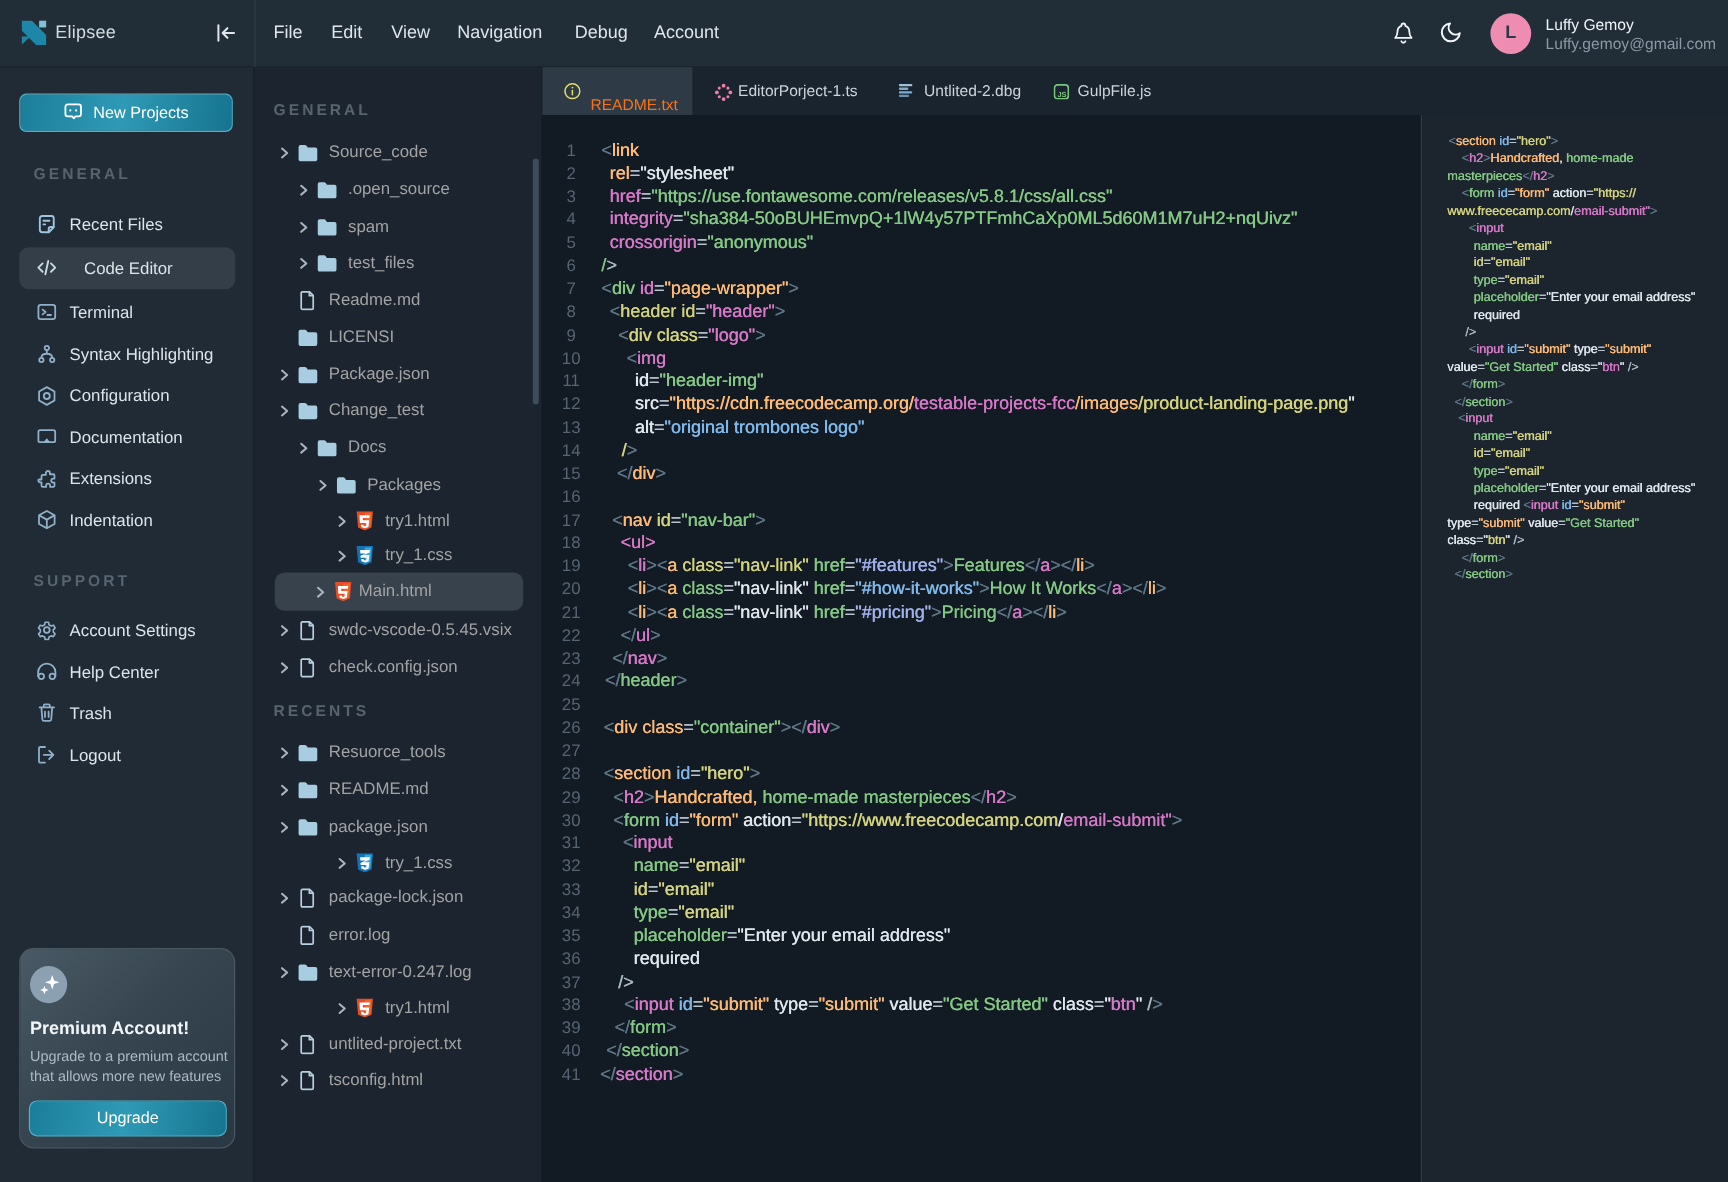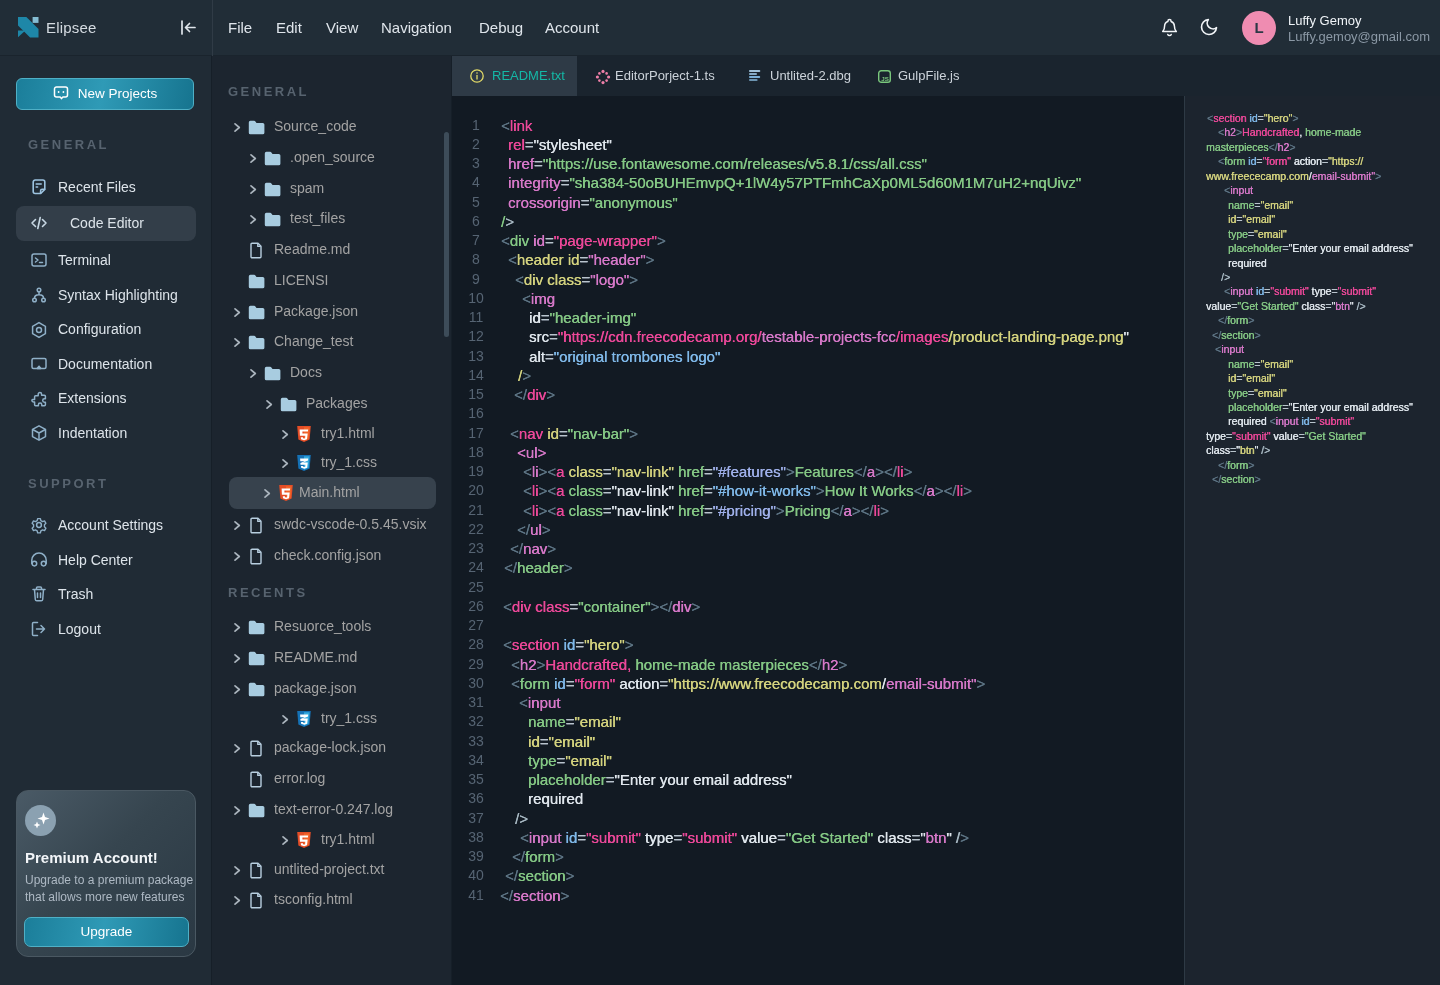--- a/index.html
+++ b/index.html
@@ -27,21 +27,21 @@
 .sechead { color:#57636f; font-size:13px; font-weight:bold; letter-spacing:2.5px; }
 .sitem { color:#dde4ea; font-size:14px; }
 .sel { background:#333e49; border-radius:8px; }
 
 .trow { color:#a3a3a3; font-size:14px; }
 
 .tab { color:#ccd3da; font-size:13px; }
 .lnum { color:#566473; font-size:14px; text-align:center; }
 .cl { font-size:15px; white-space:pre; text-shadow:0.35px 0 currentColor; }
 .d { color:#5d7484; } 
-.b { color:#ec4899;margin-top:44px; } 
+.b { color:#fdba74;margin-top:44px; } 
 .p { color:#d678c8; } 
 .g { color:#84c784; } 
 .y { color:#d3d27e; } 
 .w { color:#dfe6ec; } 
 .lv { color:#9fb0ea; } 
 .lb { color:#7fb8e8; } 
 .dl { color:#a7b8c2; } 
 .e { color:#b9c4cd; } 
 .mm { font-size:10.5px; white-space:pre; line-height:14.45px; text-shadow:0.35px 0 currentColor; }
 </style>
@@ -146,21 +146,21 @@
       <path d="M11 5.5 14.5 9 11 12.5M14.5 9H6.5"></path>
     </svg>
   <div class="abs" id="premium" style="left:16px; top:734px; width:180px; height:167px; border-radius:12px; background:linear-gradient(135deg,#4a5a66 0%,#36454f 45%,#2a3843 100%); border:1px solid #4a5862;">
     <div class="abs" style="left:8px; top:14px; width:31px; height:31px; border-radius:50%; background:#8ba1b1;">
       <svg width="31" height="31" viewBox="0 0 31 31">
           <path d="M18.5 7.5 L20 12 L24.5 13.5 L20 15 L18.5 19.5 L17 15 L12.5 13.5 L17 12 Z" fill="#fff"></path>
           <path d="M12 16.5 L13 19 L15.5 20 L13 21 L12 23.5 L11 21 L8.5 20 L11 19 Z" fill="#fff"></path>
         </svg>
     </div>
     <div class="abs" style="left:8px; top:58px; color:#f2f5f8; font-size:15px; font-weight:bold;">Premium Account!</div>
-    <div class="abs" style="left:8px; top:81px; width:170px; color:#aeb9c4; font-size:12px; line-height:16.5px;">Upgrade to a premium package that allows more new features</div>
+    <div class="abs" style="left:8px; top:81px; width:170px; color:#aeb9c4; font-size:12px; line-height:16.5px;">Upgrade to a premium account that allows more new features</div>
     <div class="abs" style="left:7px; top:126px; width:165px; height:30px; border-radius:7px; background:linear-gradient(100deg,#1b7e9a 0%,#2f9ab6 48%,#16748f 100%); border:1px solid #4fb0c6; color:#fff; font-size:13.5px; text-align:center; line-height:27px;">Upgrade</div>
   </div>
 </div>
 <svg width="0" height="0" style="position:absolute">
   <defs>
     <symbol id="fold" viewBox="0 0 17 15">
         <path d="M0.8 2.4a1.6 1.6 0 0 1 1.6-1.6h3.7a1.6 1.6 0 0 1 1.3 0.65l1.1 1.45h6.3a1.6 1.6 0 0 1 1.6 1.6v8.2a1.6 1.6 0 0 1-1.6 1.6H2.4a1.6 1.6 0 0 1-1.6-1.6z" fill="#a8cce0"></path>
       </symbol>
     <symbol id="doc" viewBox="0 0 14 17">
         <path d="M2 2.2a1 1 0 0 1 1-1h6l3 3v10.6a1 1 0 0 1-1 1H3a1 1 0 0 1-1-1z" fill="none" stroke="#b8cfe0" stroke-width="1.4" stroke-linejoin="round"></path>
@@ -353,21 +353,21 @@
     </svg>
   <div class="abs trow" style="left:62px; top:835px;">tsconfig.html</div>
 </div>
 <div class="abs" id="tabbar">
   <div class="abs" style="left:0; top:0; width:125px; height:40px; background:#2e3a46;"></div>
   <svg class="abs" style="left:18px; top:13px;" width="14" height="14" viewBox="0 0 14 14" fill="none" stroke="#e3db68" stroke-width="1.3">
       <circle cx="7" cy="7" r="6.2"></circle>
       <path d="M7 6.4v3.6" stroke-linecap="round"></path>
       <circle cx="7" cy="4" r="0.8" fill="#e3db68" stroke="none"></circle>
     </svg>
-  <div class="abs tab" style="left:40px; top:12px; color:#14b8a6;">README.txt</div>
+  <div class="abs tab" style="left:40px; top:24px; color:#f97316;">README.txt</div>
   <svg class="abs" style="left:143px; top:13px;" width="16" height="16" viewBox="0 0 16 16" fill="#ee7fa8">
       <circle cx="8" cy="2.4" r="1.6"></circle>
       <circle cx="8" cy="13.6" r="1.6"></circle>
       <circle cx="2.4" cy="8" r="1.6"></circle>
       <circle cx="13.6" cy="8" r="1.6"></circle>
       <circle cx="4.4" cy="4.4" r="1.3"></circle>
       <circle cx="11.6" cy="4.4" r="1.3"></circle>
       <circle cx="4.4" cy="11.6" r="1.3"></circle>
       <circle cx="11.6" cy="11.6" r="1.3"></circle>
     </svg>

